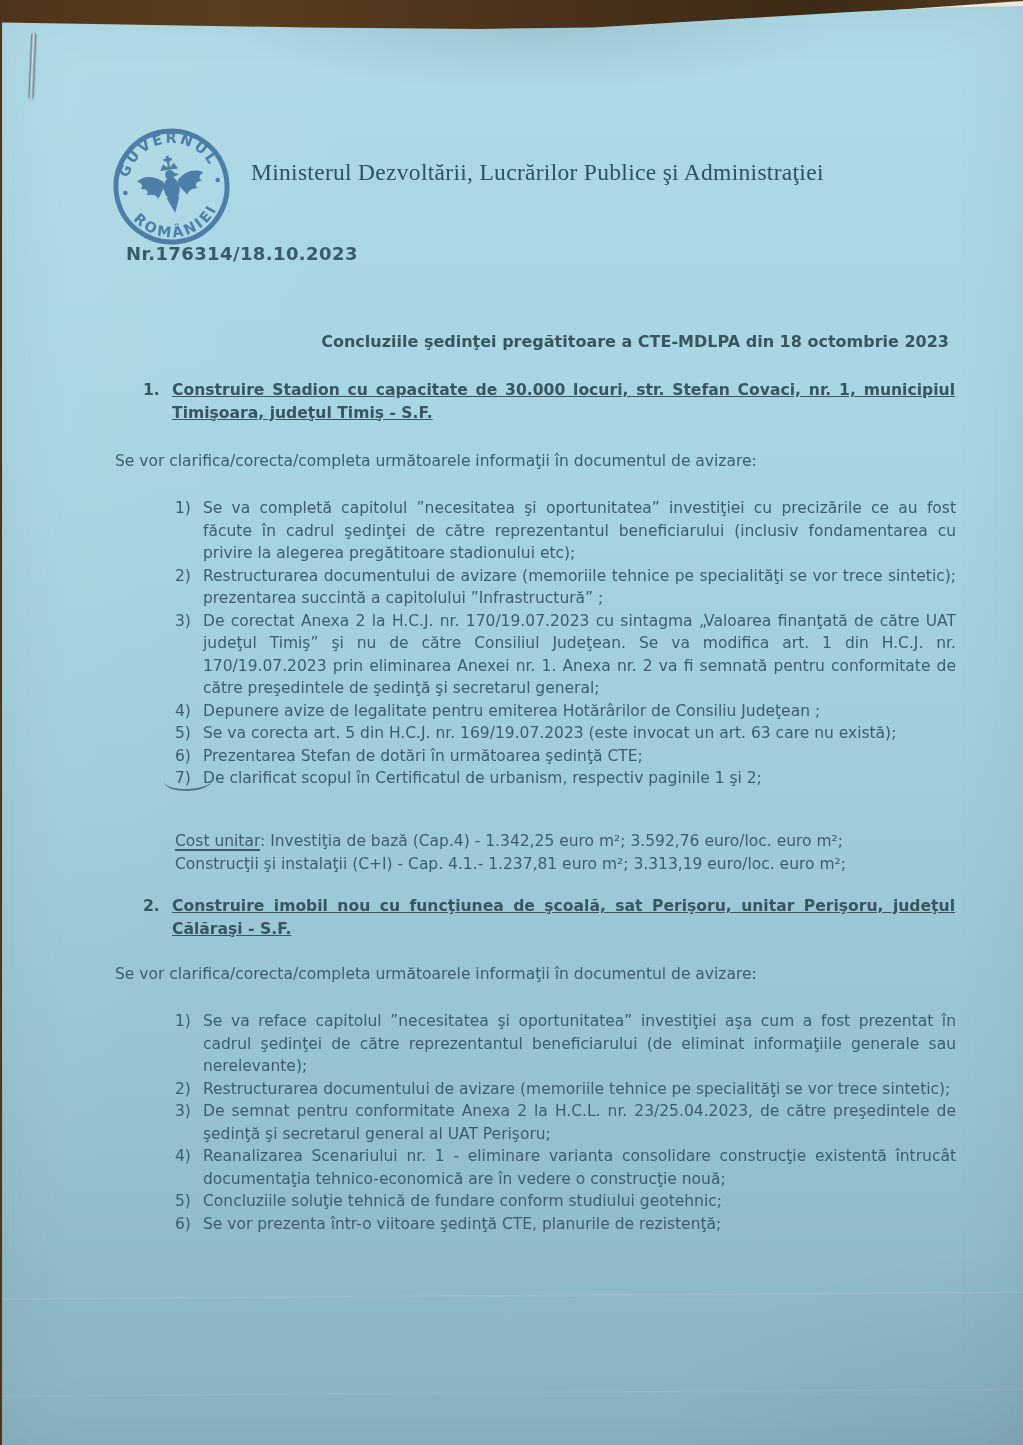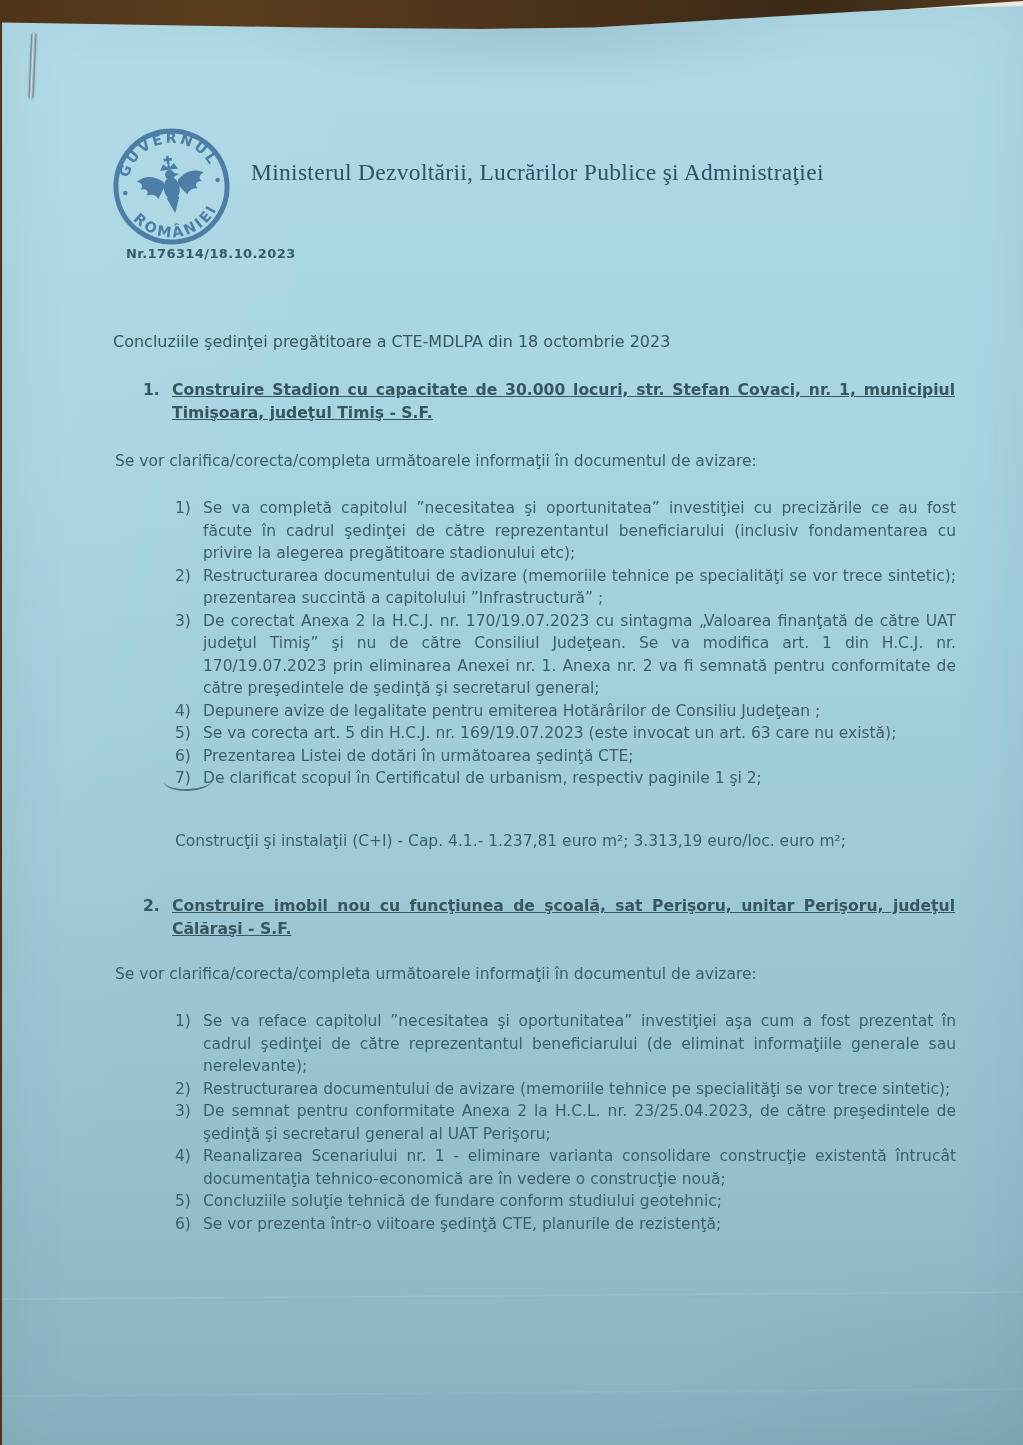--- a/index.html
+++ b/index.html
@@ -36,23 +36,23 @@
     transform:rotate(2.5deg);
   }
   .content { position:absolute; inset:0; color:#3d5d6b; font-size:15.5px; line-height:22.5px; }
 
   .hdr { position:absolute; left:112px; top:127px; right:70px; display:flex; align-items:flex-start; }
   .seal-svg { width:119px; height:119px; flex:none; transform:rotate(-8deg); }
   .ministry {
     font-family:"Liberation Serif", serif; font-size:23.5px; line-height:30px;
     color:#2f5162; margin:30px 17px 0 20px; letter-spacing:0.3px;
   }
-  .nr { position:absolute; left:126px; top:243px; font-weight:bold; font-size:13px; letter-spacing:0.4px; color:#395a68; }
-
-  .doc-title { position:absolute; left:113px; top:331px; width:836px; text-align:left; font-weight:normal; font-size:16px; color:#37565f; }
+  .nr { position:absolute; left:126px; top:243px; font-weight:bold; font-size:18px; letter-spacing:0.4px; color:#395a68; }
+
+  .doc-title { position:absolute; left:113px; top:331px; width:836px; text-align:right; font-weight:bold; font-size:16px; color:#37565f; }
 
   .sec { position:absolute; left:143px; width:812px; display:flex; font-weight:bold; font-size:15.6px; color:#37565f; }
   .sec .snum { width:29px; flex:none; }
   .sec .stxt { flex:1; text-align:justify;text-decoration:underline; }
   #sec1 { top:379px; }
   #sec2 { top:895px; }
 
   .intro { position:absolute; left:115px; width:840px; }
   #intro1 { top:450px; }
   #intro2 { top:963px; }
@@ -144,29 +144,30 @@
     <div class="li">
       <span class="num">4)</span>
       <span class="txt">Depunere avize de legalitate pentru emiterea Hotărârilor de Consiliu Judeţean ;</span>
     </div>
     <div class="li">
       <span class="num">5)</span>
       <span class="txt">Se va corecta art. 5 din H.C.J. nr. 169/19.07.2023 (este invocat un art. 63 care nu există);</span>
     </div>
     <div class="li">
       <span class="num">6)</span>
-      <span class="txt">Prezentarea Listei de dotări în următoarea şedinţă CTE;</span>
+      <span class="txt">Prezentarea Stefan de dotări în următoarea şedinţă CTE;</span>
     </div>
     <div class="li">
       <span class="num swoosh">7)</span>
       <span class="txt">De clarificat scopul în Certificatul de urbanism, respectiv paginile 1 şi 2;</span>
     </div>
   </div>
 
   <div class="cost">
+    <div><span class="u">Cost unitar</span><span>: Investiţia de bază (Cap.4) - 1.342,25 euro m²; 3.592,76 euro/loc. euro m²;</span></div>
     <div>Construcţii şi instalaţii (C+I) - Cap. 4.1.- 1.237,81 euro m²; 3.313,19 euro/loc. euro m²;</div>
   </div>
 
   <div class="sec" id="sec2">
     <span class="snum">2.</span>
     <span class="stxt">Construire imobil nou cu funcţiunea de şcoală, sat Perişoru, unitar Perişoru, judeţul Călăraşi - S.F.</span>
   </div>
 
   <div class="intro" id="intro2">Se vor clarifica/corecta/completa următoarele informaţii în documentul de avizare:</div>
 

